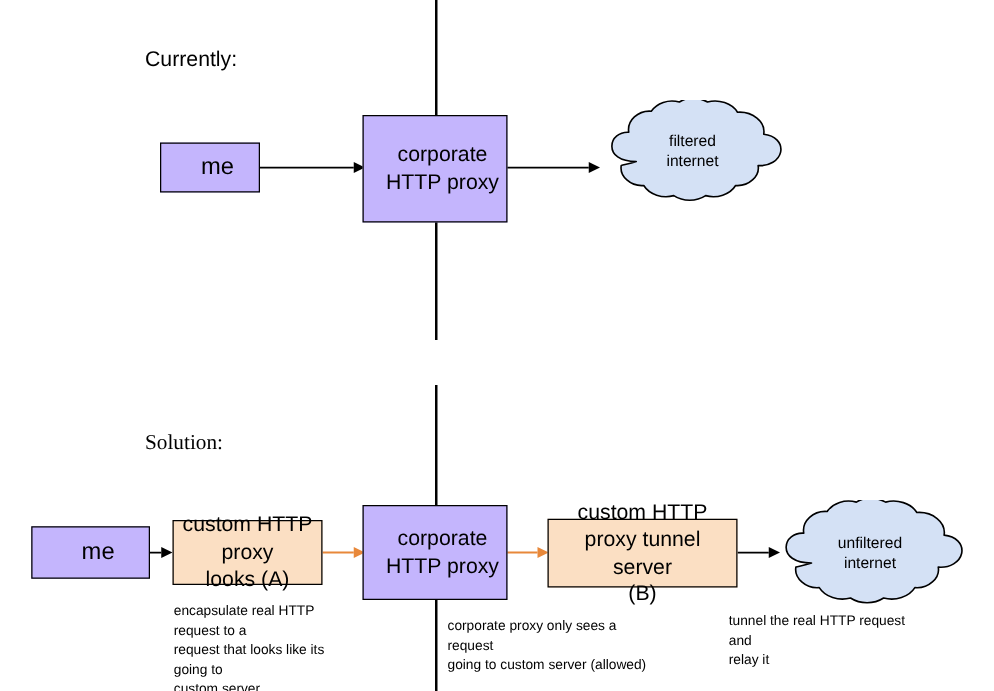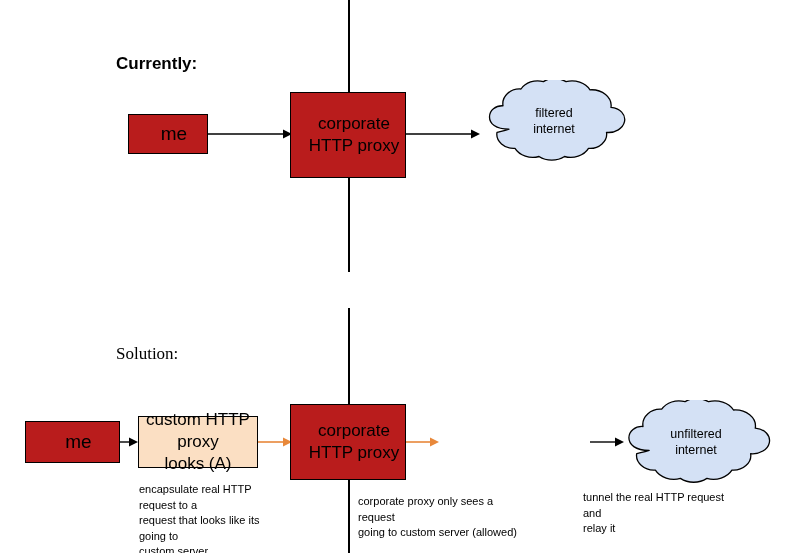--- a/index.html
+++ b/index.html
@@ -31,21 +31,21 @@
     border: 1px solid #000000;
     display: flex;
     align-items: center;
     justify-content: center;
     text-align: center;
     font-size: 17px;
     line-height: 1.28;
     color: #000000;
     z-index: 3;
   }
-  .node.blue  { background: #b91c1c; padding-left: 12px; }
+  .node.blue  { background: #c4b5fd; padding-left: 12px; }
   .node.peach { background: #fbdfc3; }
   .node .node-label { padding: 0 4px; white-space: pre-line; }
   .node.big-text { font-size: 19px; }
 
   .divider {
     position: absolute;
     width: 0;
     border-left: 2px solid #000000;
     z-index: 1;
   }
@@ -80,21 +80,21 @@
   }
 </style>
 </head>
 <body>
 
 <div id="canvas">
 
   <div class="divider" style="left:348px; top:0px; height:272px;"></div>
   <div class="divider" style="left:348px; top:308px; height:245px;"></div>
 
-  <div class="section-title" style="left:116px; top:54px;font-weight:bold;">Currently:</div>
+  <div class="section-title" style="left:116px; top:38px;">Currently:</div>
 
   <div class="edge" style="left:208px; top:128px; width:84px; height:12px;">
     <svg width="84" height="12" viewBox="0 0 84 12">
       <line x1="0" y1="6" x2="75" y2="6" stroke="#000000" stroke-width="1.4"></line>
       <path d="M75,1.6 L84,6 L75,10.4 Z" fill="#000000"></path>
     </svg>
   </div>
 
   <div class="edge" style="left:405px; top:128px; width:75px; height:12px;">
     <svg width="75" height="12" viewBox="0 0 75 12">
@@ -172,20 +172,25 @@
   <div class="node peach" style="left:138px; top:416px; width:120px; height:52px;">
     <span class="node-label">custom HTTP proxy
 looks (A)</span>
   </div>
 
   <div class="node blue" style="left:290px; top:404px; width:116px; height:76px;">
     <span class="node-label">corporate
 HTTP proxy</span>
   </div>
 
+  <div class="node peach" style="left:438px; top:415px; width:152px; height:55px;">
+    <span class="node-label">custom HTTP proxy tunnel
+server
+(B)</span>
+  </div>
 
   <div class="cloud" style="left:618px; top:400px; width:156px; height:84px;">
     <svg width="156" height="84" viewBox="0 0 156 84">
       <path d="M31.2,50.4
                C17.2,50.4 10.9,44.5 10.9,37.8
                C10.9,31.0 17.2,26.0 25.0,26.5
                C23.4,16.8 32.8,8.4 43.7,9.2
                C48.4,2.5 57.8,-0.8 67.1,1.7
                C73.3,-2.5 82.7,-2.5 90.5,1.7
                C99.8,-0.8 110.8,2.5 115.5,10.0

